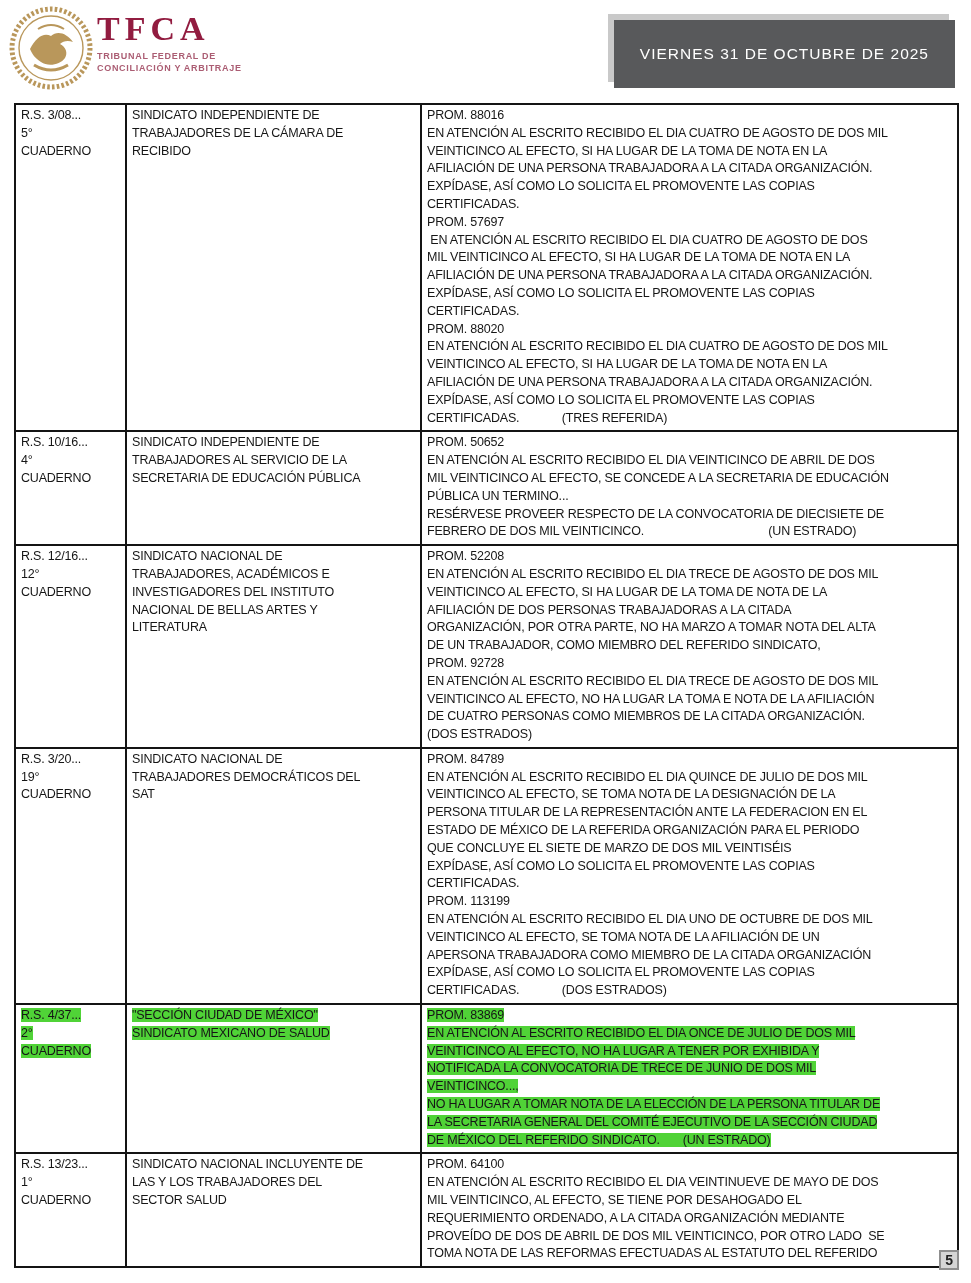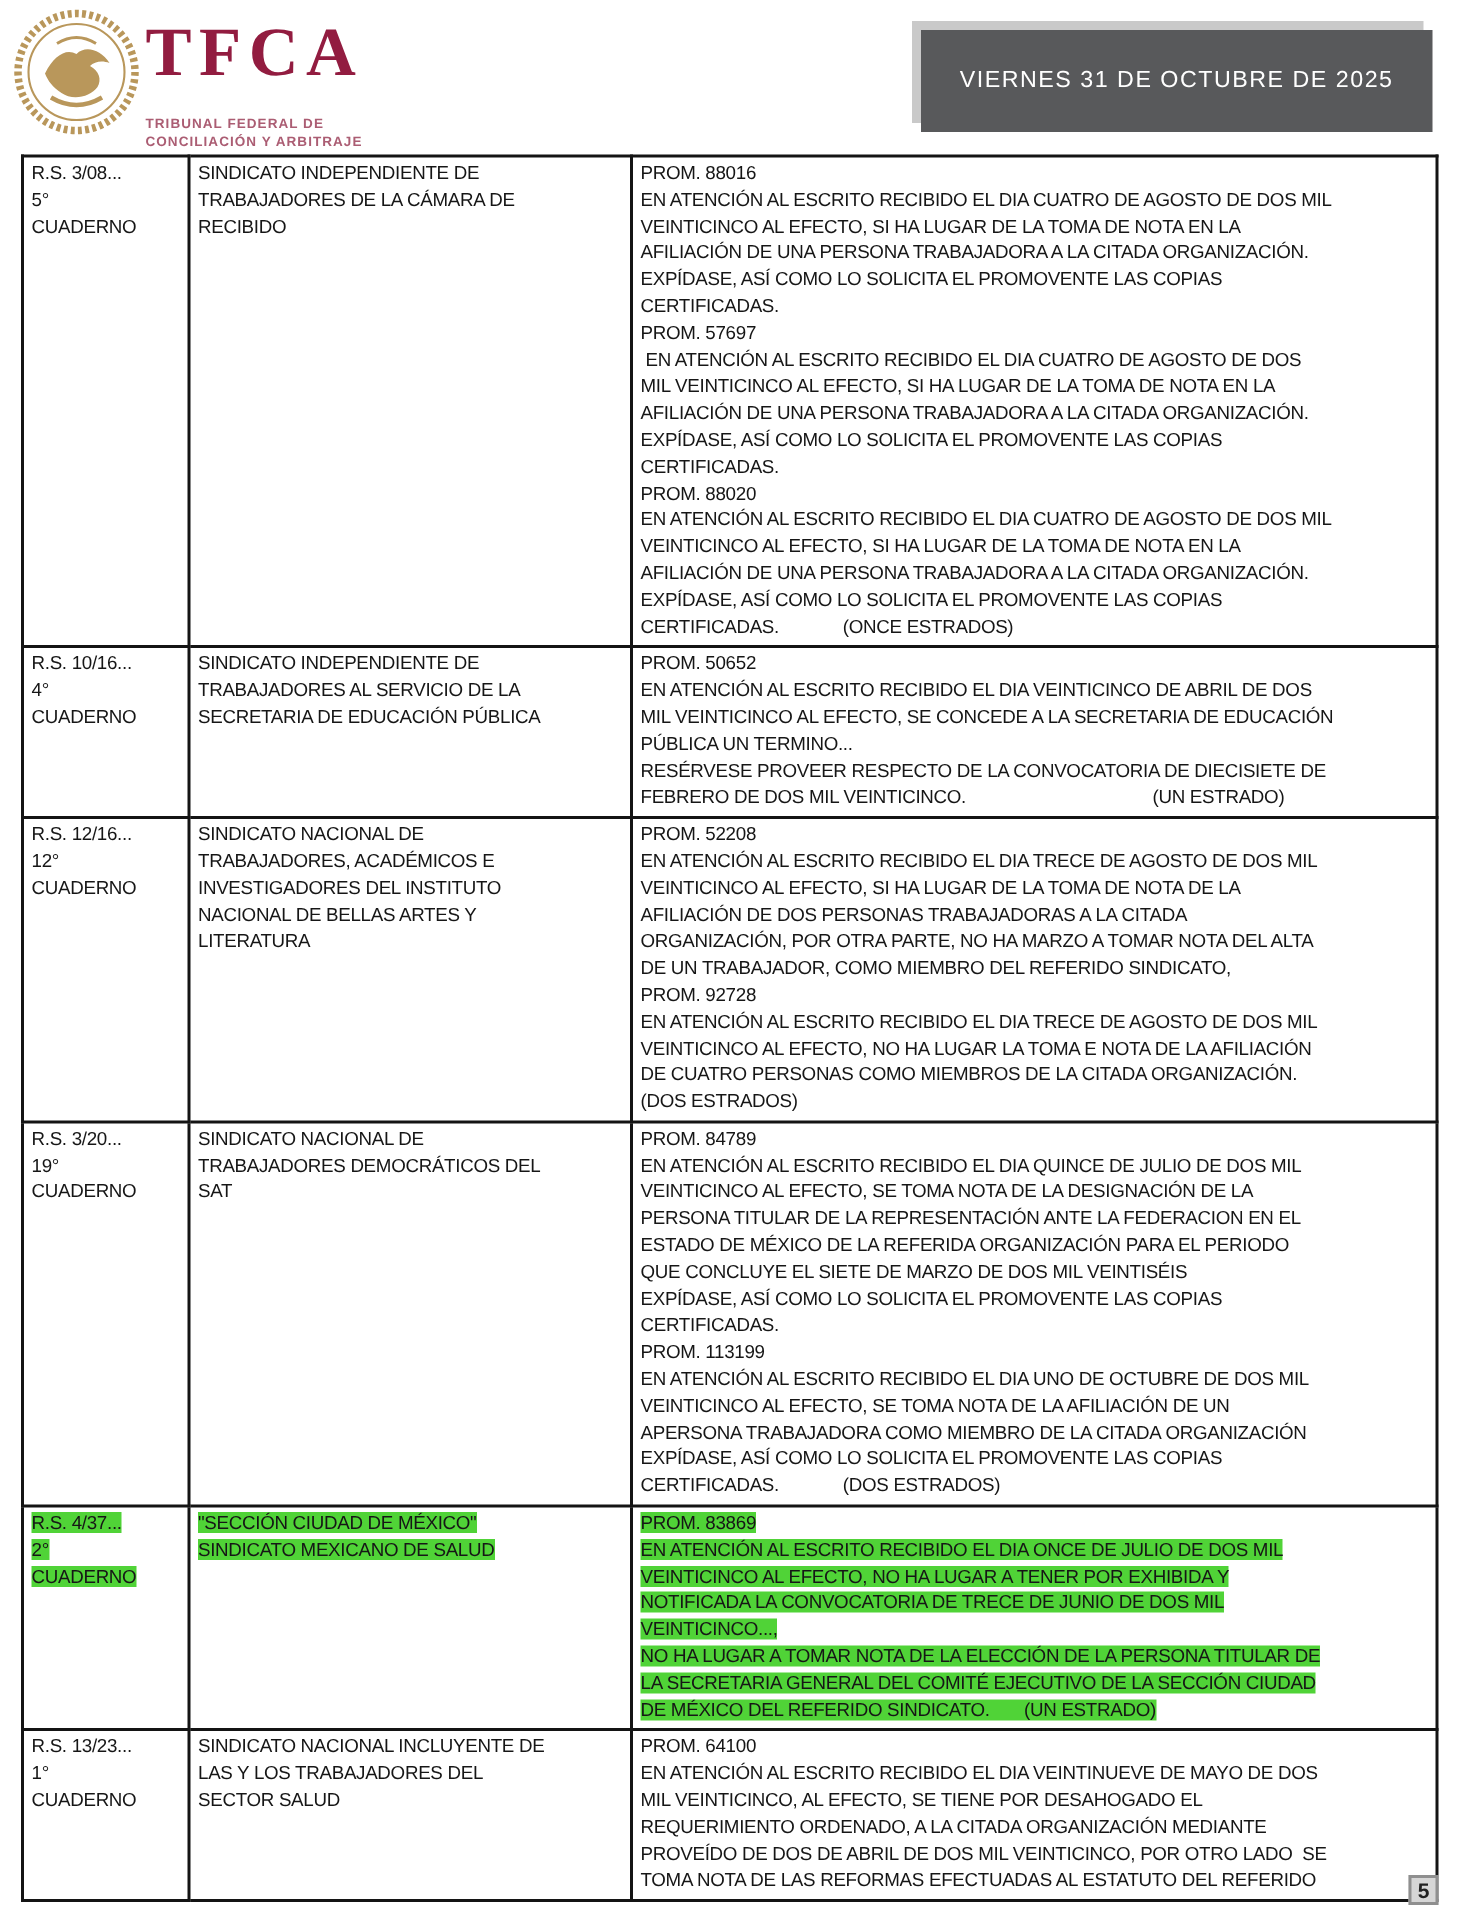--- a/index.html
+++ b/index.html
@@ -8,25 +8,25 @@
     font-family:"Liberation Sans",sans-serif;color:#161616;
     -webkit-font-smoothing:antialiased;
   }
   .page{position:relative;width:971px;height:1283px;overflow:hidden;}
 
   
   .hdr{position:absolute;top:0;left:0;width:100%;height:100px;}
   .seal{position:absolute;left:8px;top:5px;}
   .logo-text{position:absolute;left:97px;top:12px;}
   .tfca{
-    font-family:"Liberation Serif",serif;font-weight:bold;font-size:46px;
+    font-family:"Liberation Serif",serif;font-weight:bold;font-size:34px;
     line-height:1;letter-spacing:5px;color:var(--brand-maroon);
   }
   .subtitle{
-    margin-top:18px;font-size:9px;font-weight:bold;letter-spacing:.7px;
+    margin-top:4px;font-size:9px;font-weight:bold;letter-spacing:.7px;
     line-height:1.35;color:var(--brand-maroon-light);
   }
   .banner-group{position:absolute;top:14px;right:22px;background:var(--banner-shadow);}
   .banner{
     background:var(--banner-bg);color:#fff;transform:translate(6px,6px);
     padding:25px 26px;font-size:15.5px;letter-spacing:1px;white-space:nowrap;
   }
 
   
   table.doc{
@@ -105,21 +105,21 @@
             <div class="ln"><span class="bg"> EN ATENCIÓN AL ESCRITO RECIBIDO EL DIA CUATRO DE AGOSTO DE DOS</span></div>
             <div class="ln"><span class="bg">MIL VEINTICINCO AL EFECTO, SI HA LUGAR DE LA TOMA DE NOTA EN LA</span></div>
             <div class="ln"><span class="bg">AFILIACIÓN DE UNA PERSONA TRABAJADORA A LA CITADA ORGANIZACIÓN.</span></div>
             <div class="ln"><span class="bg">EXPÍDASE, ASÍ COMO LO SOLICITA EL PROMOVENTE LAS COPIAS</span></div>
             <div class="ln"><span class="bg">CERTIFICADAS.</span></div>
             <div class="ln"><span class="bg">PROM. 88020</span></div>
             <div class="ln"><span class="bg">EN ATENCIÓN AL ESCRITO RECIBIDO EL DIA CUATRO DE AGOSTO DE DOS MIL</span></div>
             <div class="ln"><span class="bg">VEINTICINCO AL EFECTO, SI HA LUGAR DE LA TOMA DE NOTA EN LA</span></div>
             <div class="ln"><span class="bg">AFILIACIÓN DE UNA PERSONA TRABAJADORA A LA CITADA ORGANIZACIÓN.</span></div>
             <div class="ln"><span class="bg">EXPÍDASE, ASÍ COMO LO SOLICITA EL PROMOVENTE LAS COPIAS</span></div>
-            <div class="ln"><span class="bg">CERTIFICADAS.             (ONCE ESTRADOS)</span></div>
+            <div class="ln"><span class="bg">CERTIFICADAS.             (TRES REFERIDA)</span></div>
           </td>
         </tr>
         <tr>
           <td>
             <div class="ln"><span class="bg">R.S. 10/16...</span></div>
             <div class="ln"><span class="bg">4°</span></div>
             <div class="ln"><span class="bg">CUADERNO</span></div>
           </td>
           <td>
             <div class="ln"><span class="bg">SINDICATO INDEPENDIENTE DE</span></div>

